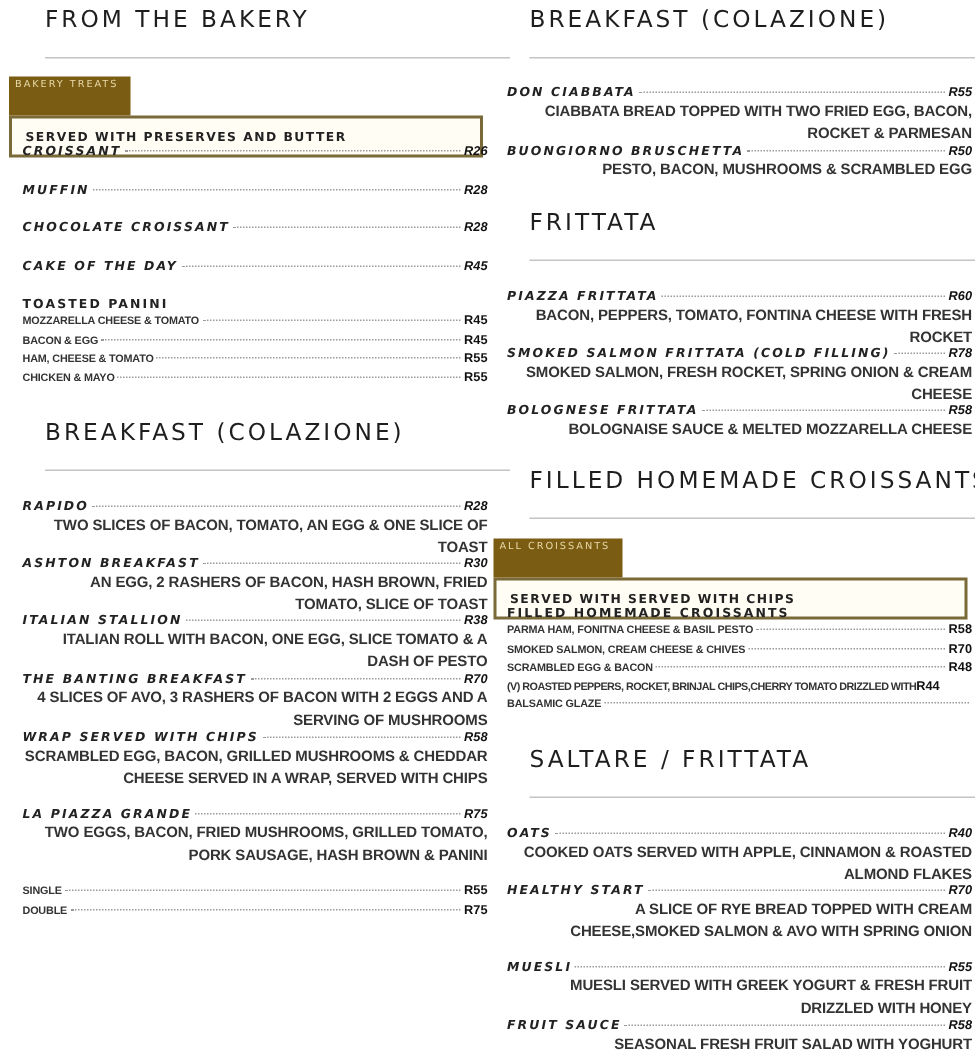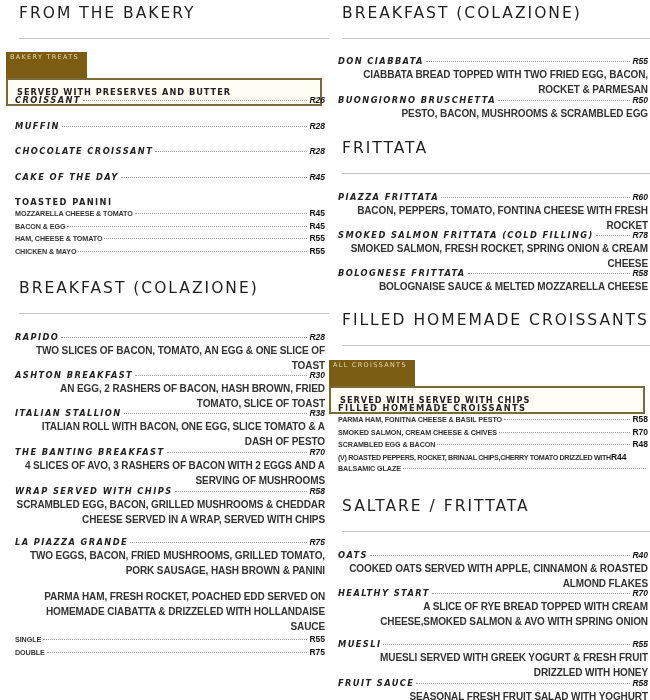--- a/index.html
+++ b/index.html
@@ -33,21 +33,21 @@
   .dots {
     flex: 1; border-bottom: 1px dotted #9a9a9a; margin: 0 2px; position: relative; top: -2px; min-width: 6px;
   }
   .price { font-size: 8.5px; font-weight: bold; white-space: nowrap; color: #111; font-family: "Liberation Sans", sans-serif; }
   .desc {
     font-size: 10px; color: #333; line-height: 15px; font-family: "Liberation Sans", sans-serif;
     font-weight: bold; letter-spacing: -0.1px; transform-origin: left; margin-top: 1px; text-align: right;
   }
   .sub-row { display: flex; align-items: baseline; height: 12.5px; }
   .sub-name { font-size: 7.2px; color: #333; white-space: nowrap; font-family: "Liberation Sans", sans-serif; font-weight: bold; letter-spacing: -0.1px; }
-  .abs { position: absolute; left: 4px; width: 310px; }
+  .abs { position: absolute; left: 15px; width: 310px; }
 </style>
 </head>
 <body>
 
 <div class="col col-left">
 
   <div class="abs" style="top:4px;">
     <div class="section-title">FROM THE BAKERY</div>
   </div>
   <div class="abs section-rule" style="top:38px;"></div>
@@ -158,21 +158,20 @@
   <div class="item" style="top:537px;">
     <div class="row">
         <span class="name">LA PIAZZA GRANDE</span>
         <span class="dots"></span>
         <span class="price">R75</span>
       </div>
     <div class="desc">TWO EGGS, BACON, FRIED MUSHROOMS, GRILLED TOMATO, PORK SAUSAGE, HASH BROWN &amp; PANINI</div>
   </div>
 
   <div class="item" style="top:588px;">
-    <div class="desc">PARMA HAM, FRESH ROCKET, POACHED EDD SERVED ON HOMEMADE CIABATTA &amp; DRIZZELED WITH HOLLANDAISE SAUCE</div>
     <div class="sub-row">
         <span class="sub-name">SINGLE</span>
         <span class="dots"></span>
         <span class="price">R55</span>
       </div>
     <div class="sub-row">
         <span class="sub-name">DOUBLE</span>
         <span class="dots"></span>
         <span class="price">R75</span>
       </div>

